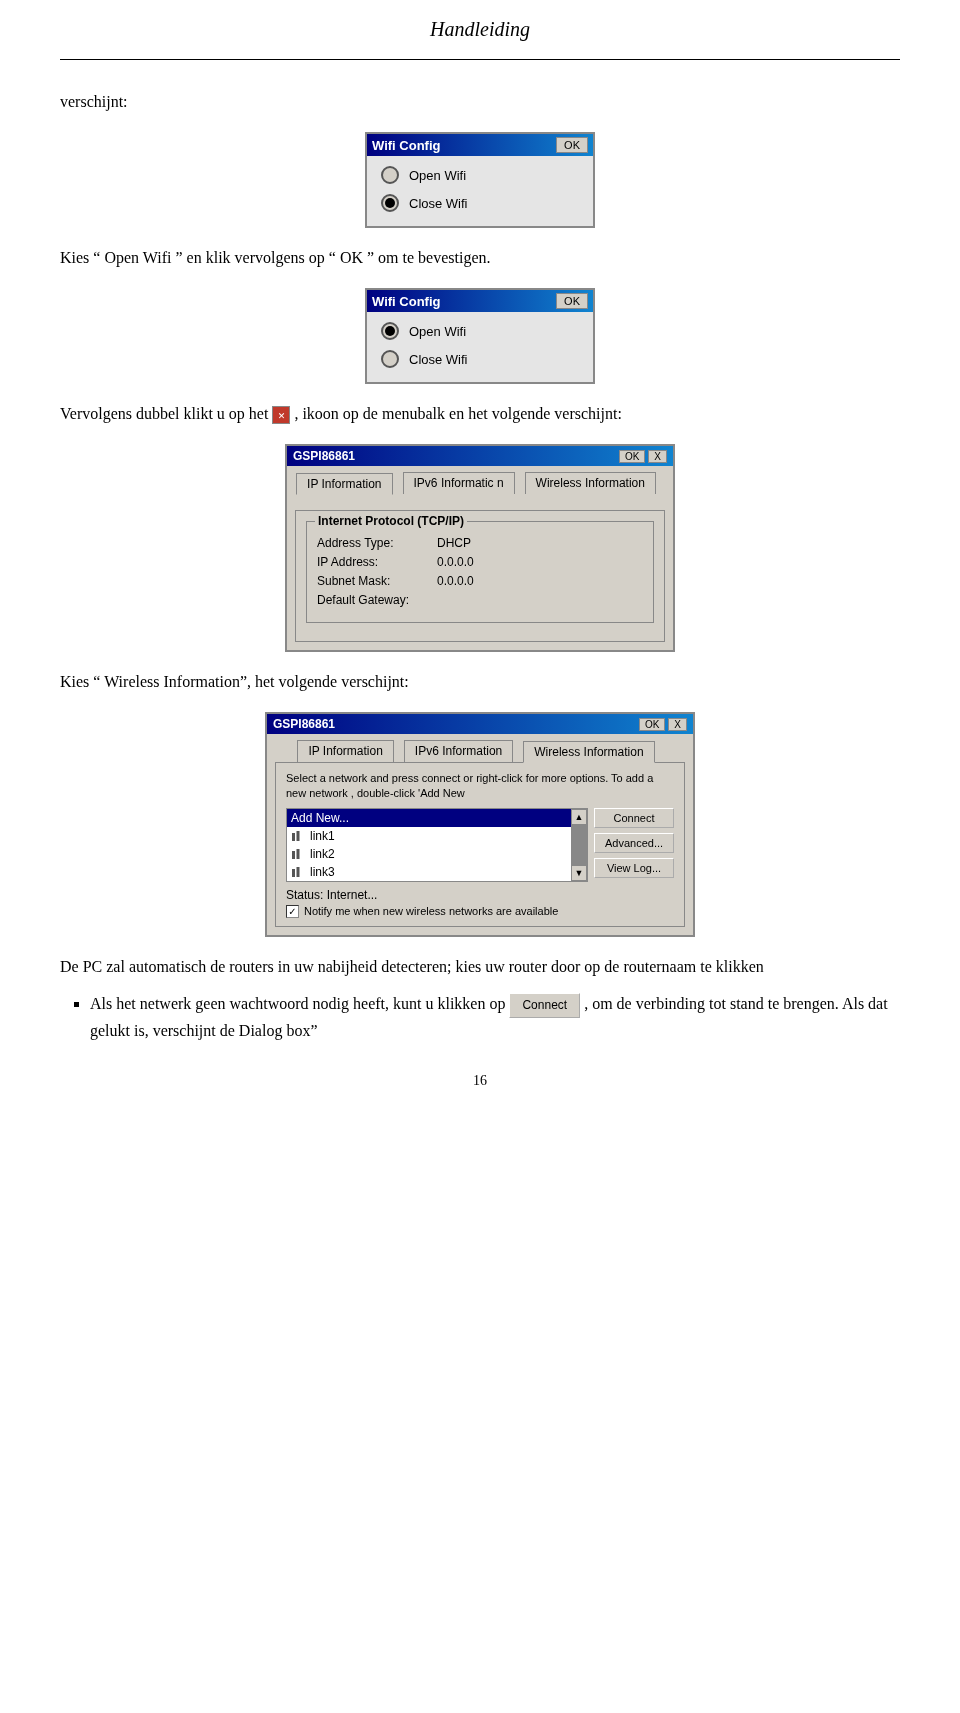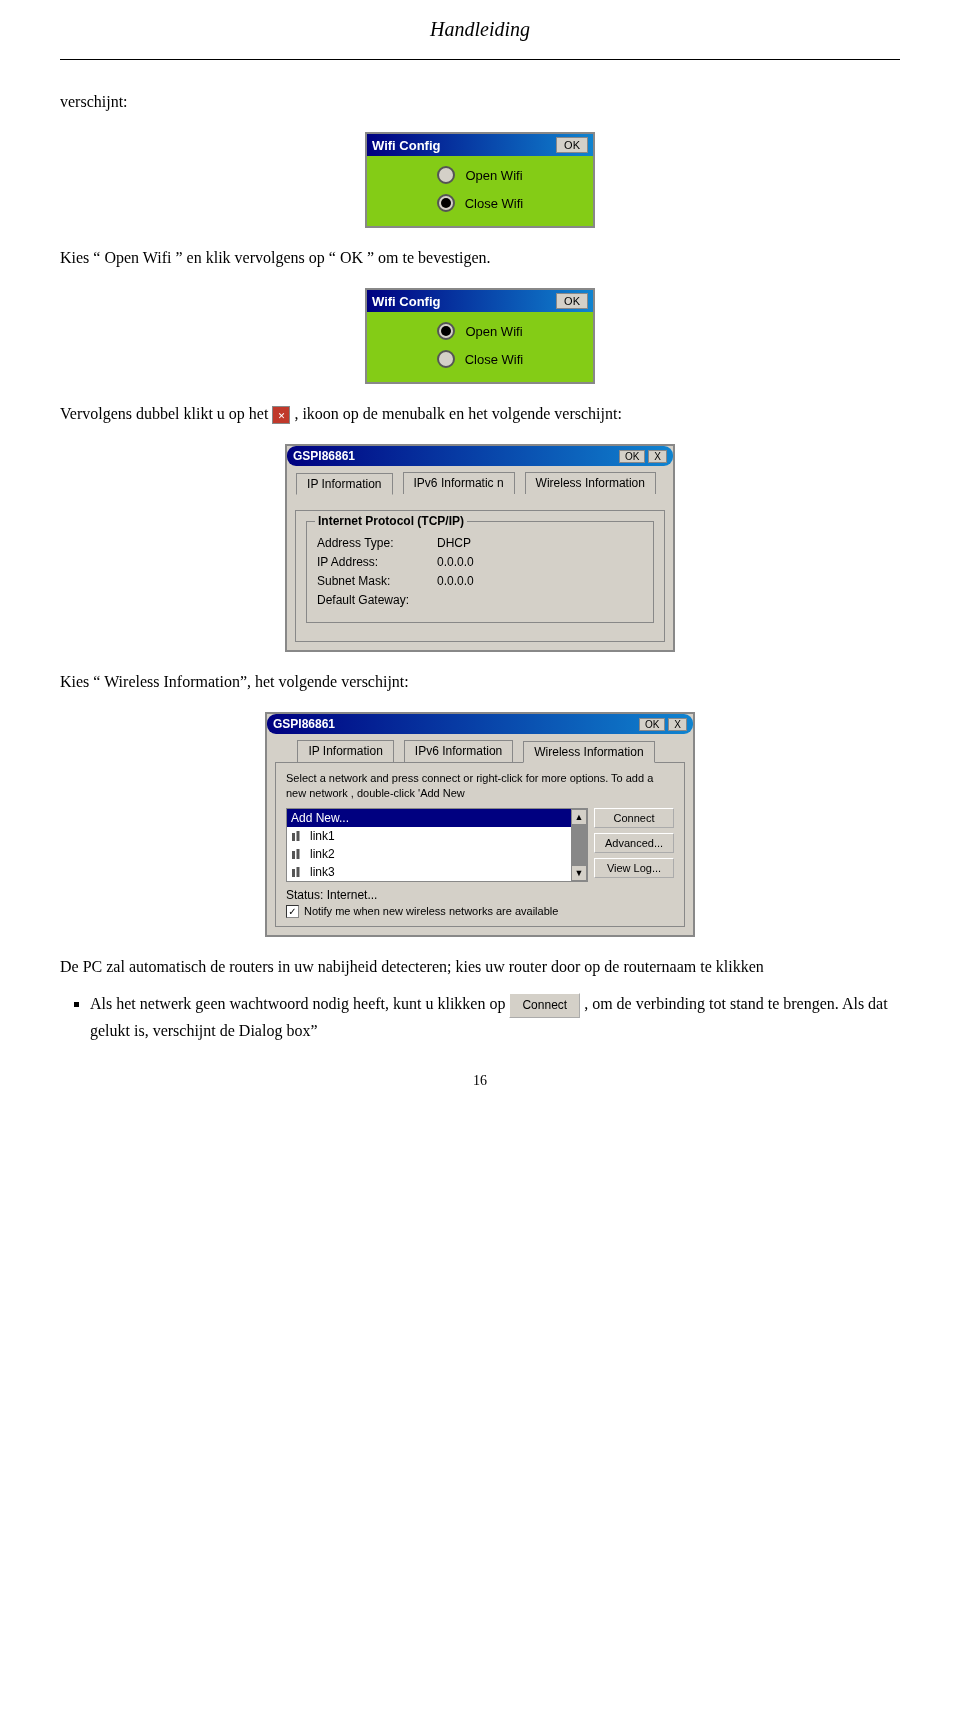--- a/index.html
+++ b/index.html
@@ -26,21 +26,21 @@
       line-height: 1.5;
     }
     .dialog-wrapper {
       display: flex;
       justify-content: center;
       margin: 18px 0 18px 0;
     }
     
     .wifi-dialog {
       border: 2px solid #888;
-      background: #84cc16;
+      background: #e5e5e5;
       width: 230px;
       font-family: Arial, sans-serif;
       font-size: 13px;
     }
     .wifi-dialog-titlebar {
       background: linear-gradient(to right, #000080, #1084d0);
       color: #fff;
       font-size: 13px;
       font-weight: bold;
       padding: 3px 5px;
@@ -56,21 +56,20 @@
       padding: 1px 7px;
       cursor: pointer;
     }
     .wifi-dialog-body {
       padding: 10px 14px 14px 14px;
     }
     .wifi-radio-row {
       display: flex;
       align-items: center;
       margin-bottom: 10px;
-      justify-content: center;
     }
     .wifi-radio-row:last-child { margin-bottom: 0; }
     .radio-outer {
       width: 18px;
       height: 18px;
       border-radius: 50%;
       border: 2px solid #555;
       background: #d4d0c8;
       display: flex;
       align-items: center;
@@ -95,21 +94,20 @@
     }
     .gspi-dialog-titlebar {
       background: linear-gradient(to right, #000080, #1084d0);
       color: #fff;
       font-size: 12px;
       font-weight: bold;
       padding: 3px 6px;
       display: flex;
       justify-content: space-between;
       align-items: center;
-      border-radius: 9px;
     }
     .gspi-titlebar-btns {
       display: flex;
       gap: 3px;
     }
     .gspi-title-btn {
       background: #d4d0c8;
       border: 1px solid #888;
       font-size: 10px;
       padding: 0px 5px;

